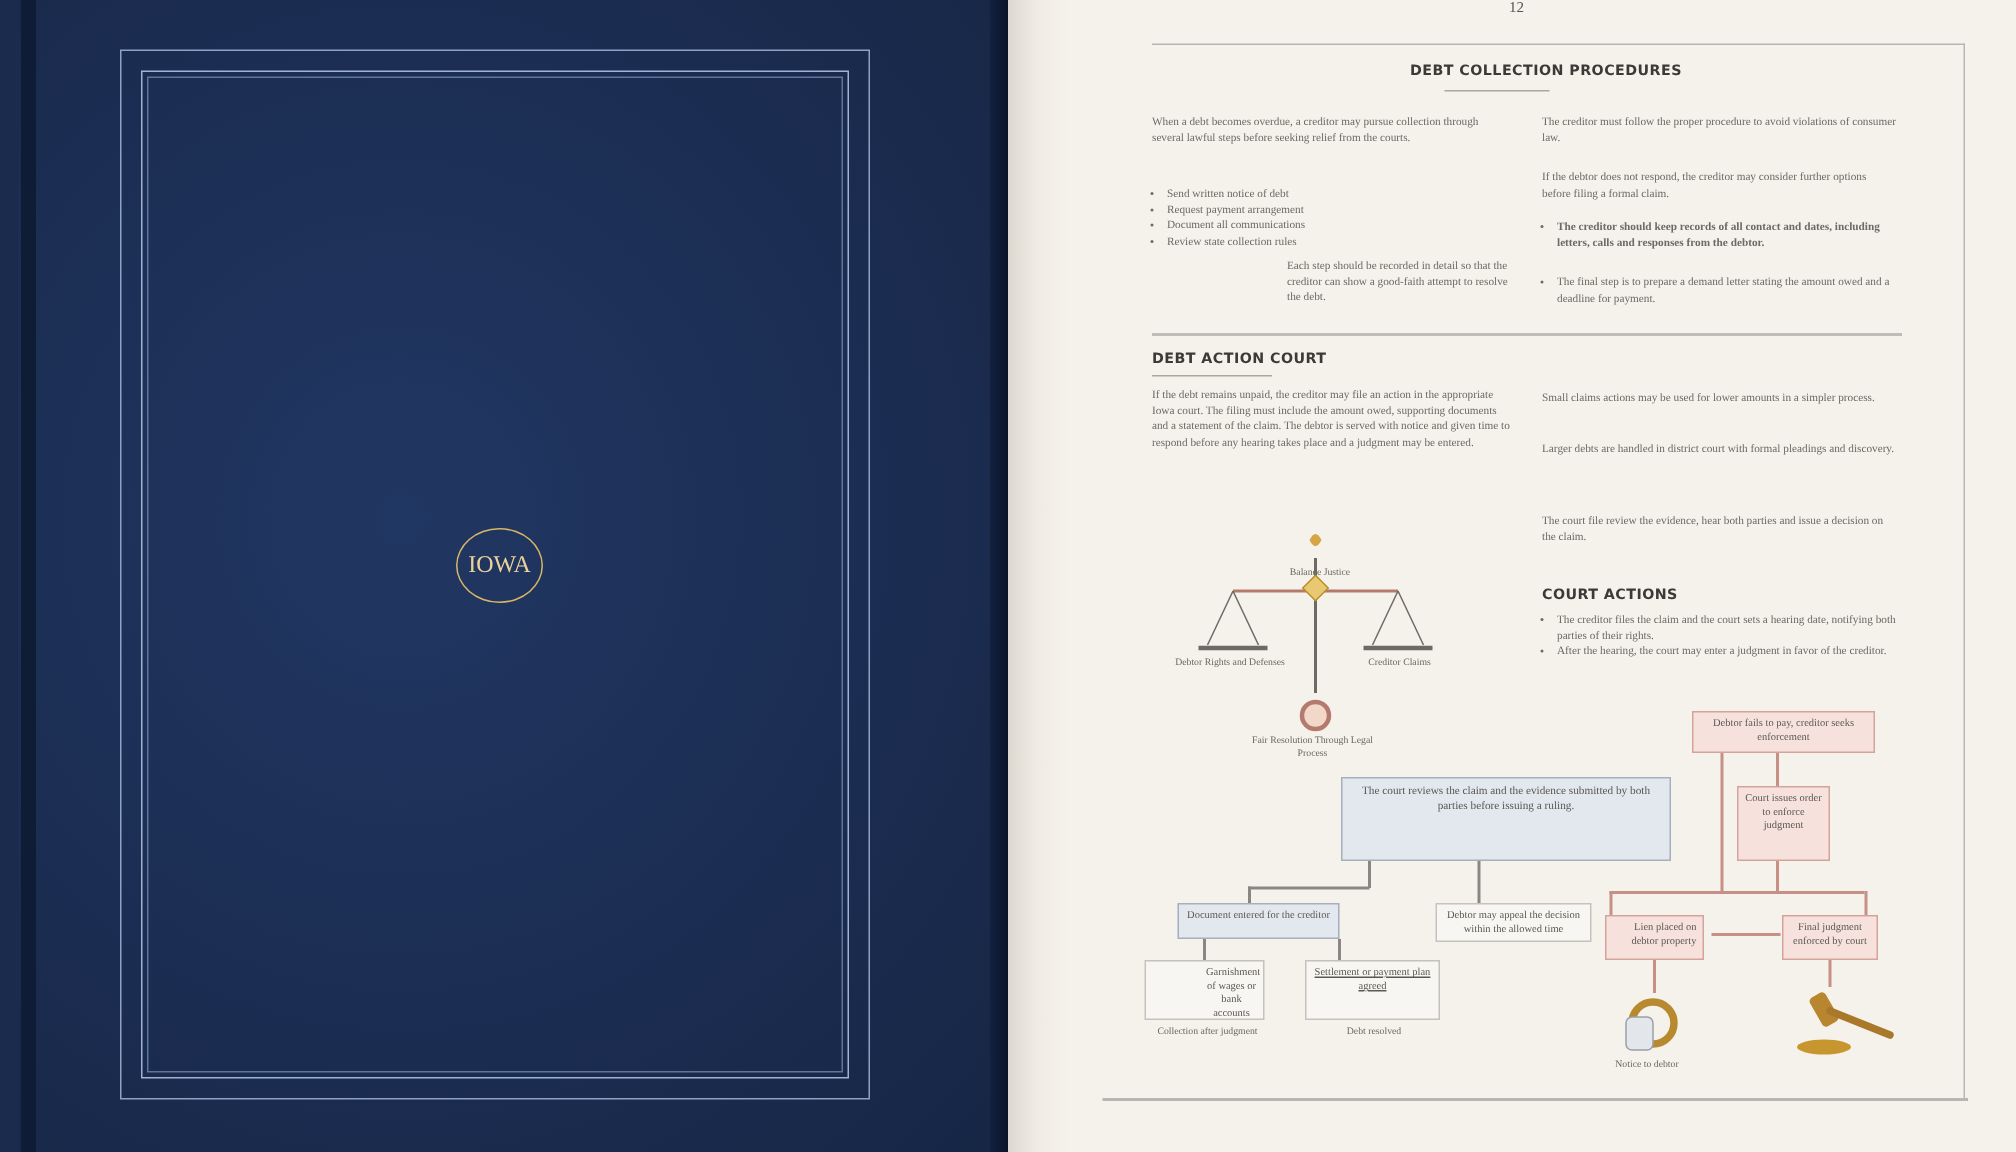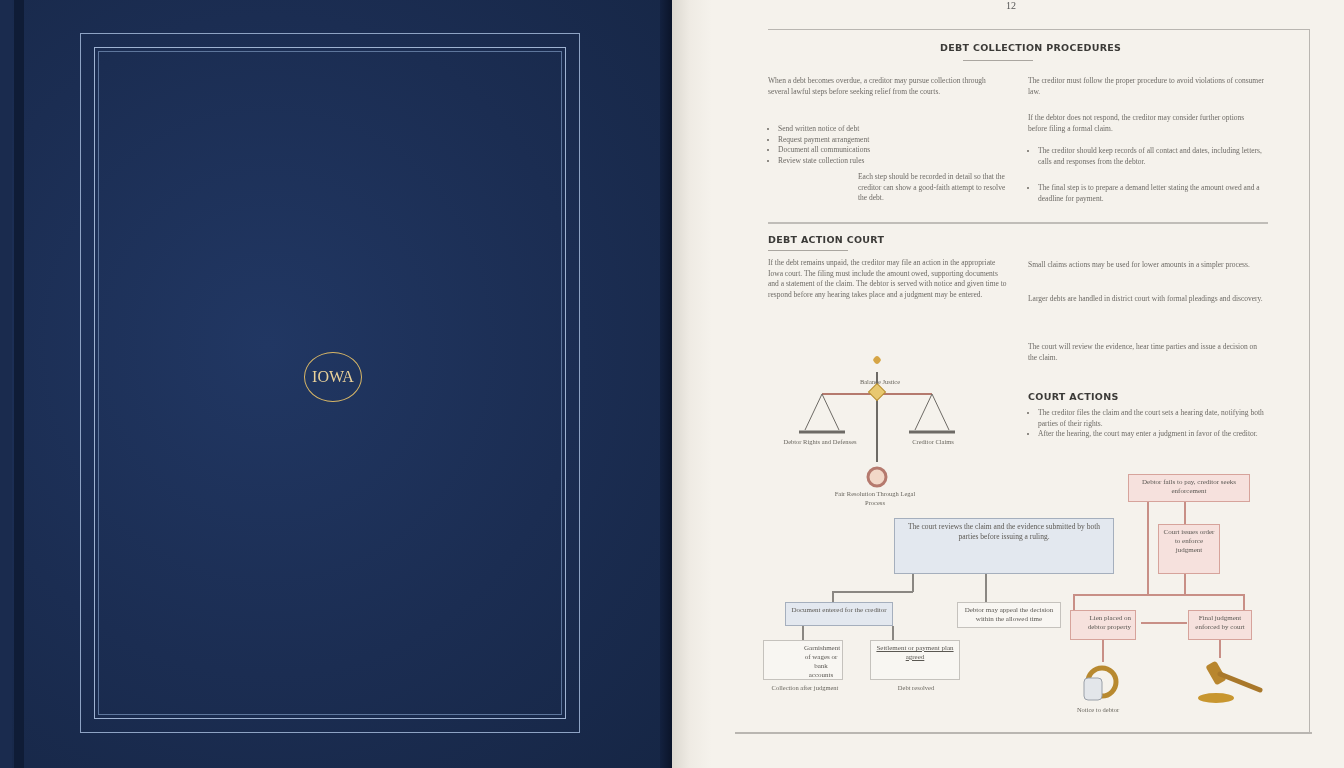--- a/index.html
+++ b/index.html
@@ -69,38 +69,38 @@
     <li>Send written notice of debt</li>
     <li>Request payment arrangement</li>
     <li>Document all communications</li>
     <li>Review state collection rules</li>
   </ul>
 </div>
 <div class="txt" style="left:858px;top:172px;width:150px;font-family:Liberation Serif, serif;">Each step should be recorded in detail so that the creditor can show a good-faith attempt to resolve the debt.</div>
 
 <div class="txt" style="left:1028px;top:76px;width:236px;">The creditor must follow the proper procedure to avoid violations of consumer law.</div>
 <div class="txt" style="left:1028px;top:113px;width:236px;">If the debtor does not respond, the creditor may consider further options before filing a formal claim.</div>
-<div class="txt" style="left:1028px;top:146px;width:236px;">
+<div class="txt" style="left:1028px;top:146px;width:236px;font-weight:bold;">
   <ul>
       <li>The creditor should keep records of all contact and dates, including letters, calls and responses from the debtor.</li>
     </ul>
 </div>
 <div class="txt" style="left:1028px;top:183px;width:236px;">
   <ul>
       <li>The final step is to prepare a demand letter stating the amount owed and a deadline for payment.</li>
     </ul>
 </div>
 <div class="rule" style="left:768px;top:222px;width:500px;"></div>
 
 <div class="sec-title" style="left:768px;top:234px;">DEBT ACTION COURT</div>
 <div class="sec-underline" style="left:768px;top:250px;width:80px;"></div>
 <div class="txt" style="left:768px;top:258px;width:240px;">If the debt remains unpaid, the creditor may file an action in the appropriate Iowa court. The filing must include the amount owed, supporting documents and a statement of the claim. The debtor is served with notice and given time to respond before any hearing takes place and a judgment may be entered.</div>
 <div class="txt" style="left:1028px;top:260px;width:236px;">Small claims actions may be used for lower amounts in a simpler process.</div>
 <div class="txt" style="left:1028px;top:294px;width:236px;">Larger debts are handled in district court with formal pleadings and discovery.</div>
-<div class="txt" style="left:1028px;top:342px;width:236px;">The court will review the evidence, hear time parties and issue a decision on the claim.</div>
+<div class="txt" style="left:1028px;top:342px;width:236px;">The court file review the evidence, hear both parties and issue a decision on the claim.</div>
 
 <div class="sec-title" style="left:1028px;top:391px;">COURT ACTIONS</div>
 <div class="txt" style="left:1028px;top:408px;width:236px;">
   <ul>
     <li>The creditor files the claim and the court sets a hearing date, notifying both parties of their rights.</li>
     <li>After the hearing, the court may enter a judgment in favor of the creditor.</li>
   </ul>
 </div>
 
 <svg style="position:absolute;left:795px;top:352px;" width="170" height="140">

